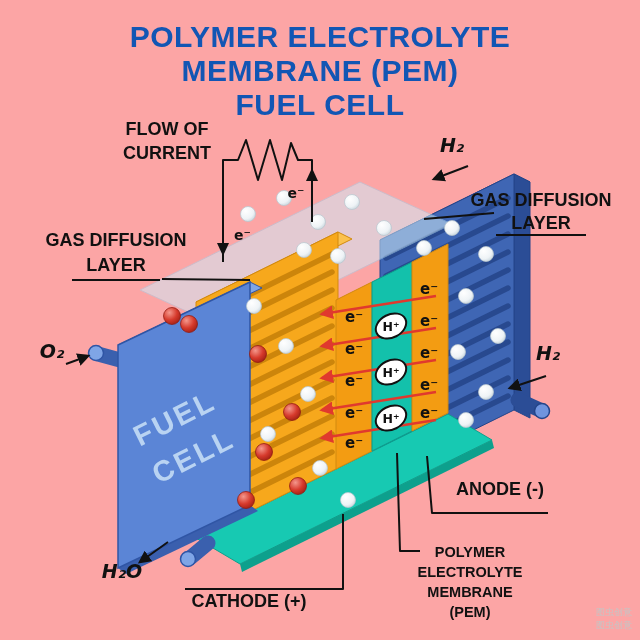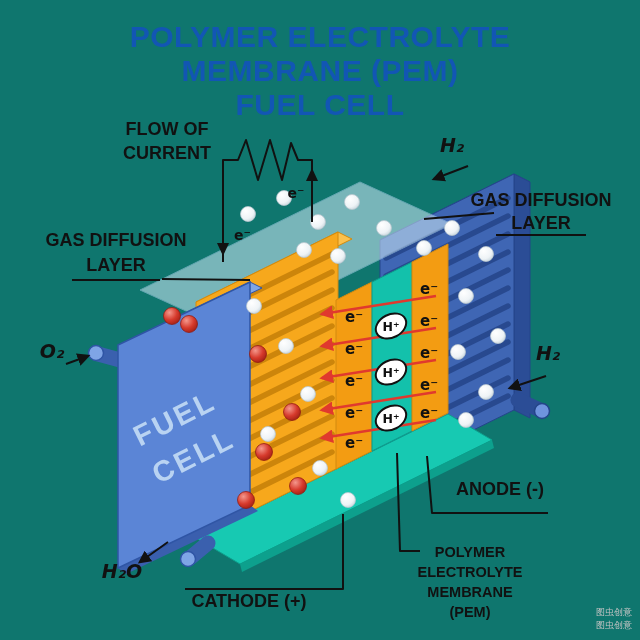--- a/index.html
+++ b/index.html
@@ -1,16 +1,16 @@
 <!DOCTYPE html>
 <html><head>
 <meta charset="utf-8">
 <style>
   html,body{margin:0;padding:0;background:#fff;}
-  .stage{position:relative;width:640px;height:640px;background:#0f766e;overflow:hidden;
+  .stage{position:relative;width:640px;height:640px;background:#fca5a5;overflow:hidden;
          font-family:"Liberation Sans",sans-serif;}
   svg{display:block;}
   .t-title{font-family:"Liberation Sans",sans-serif;font-weight:800;letter-spacing:.5px;}
   .t-lbl{font-family:"Liberation Sans",sans-serif;font-weight:800;fill:#111111;}
   .t-gas{font-family:"DejaVu Sans",sans-serif;font-weight:bold;font-style:italic;fill:#111111;}
   .t-part{font-family:"DejaVu Sans",sans-serif;font-weight:bold;fill:#111111;}
   .t-cell{font-family:"Liberation Sans",sans-serif;font-weight:800;letter-spacing:3px;fill:#b9d3f2;}
   .t-wm{font-family:"DejaVu Sans",sans-serif;fill:#c5c5c5;}
   .wire{fill:none;stroke:#111111;stroke-width:2;stroke-linejoin:round;}
   .ptr{fill:none;stroke:#111111;stroke-width:2;stroke-linejoin:round;}

